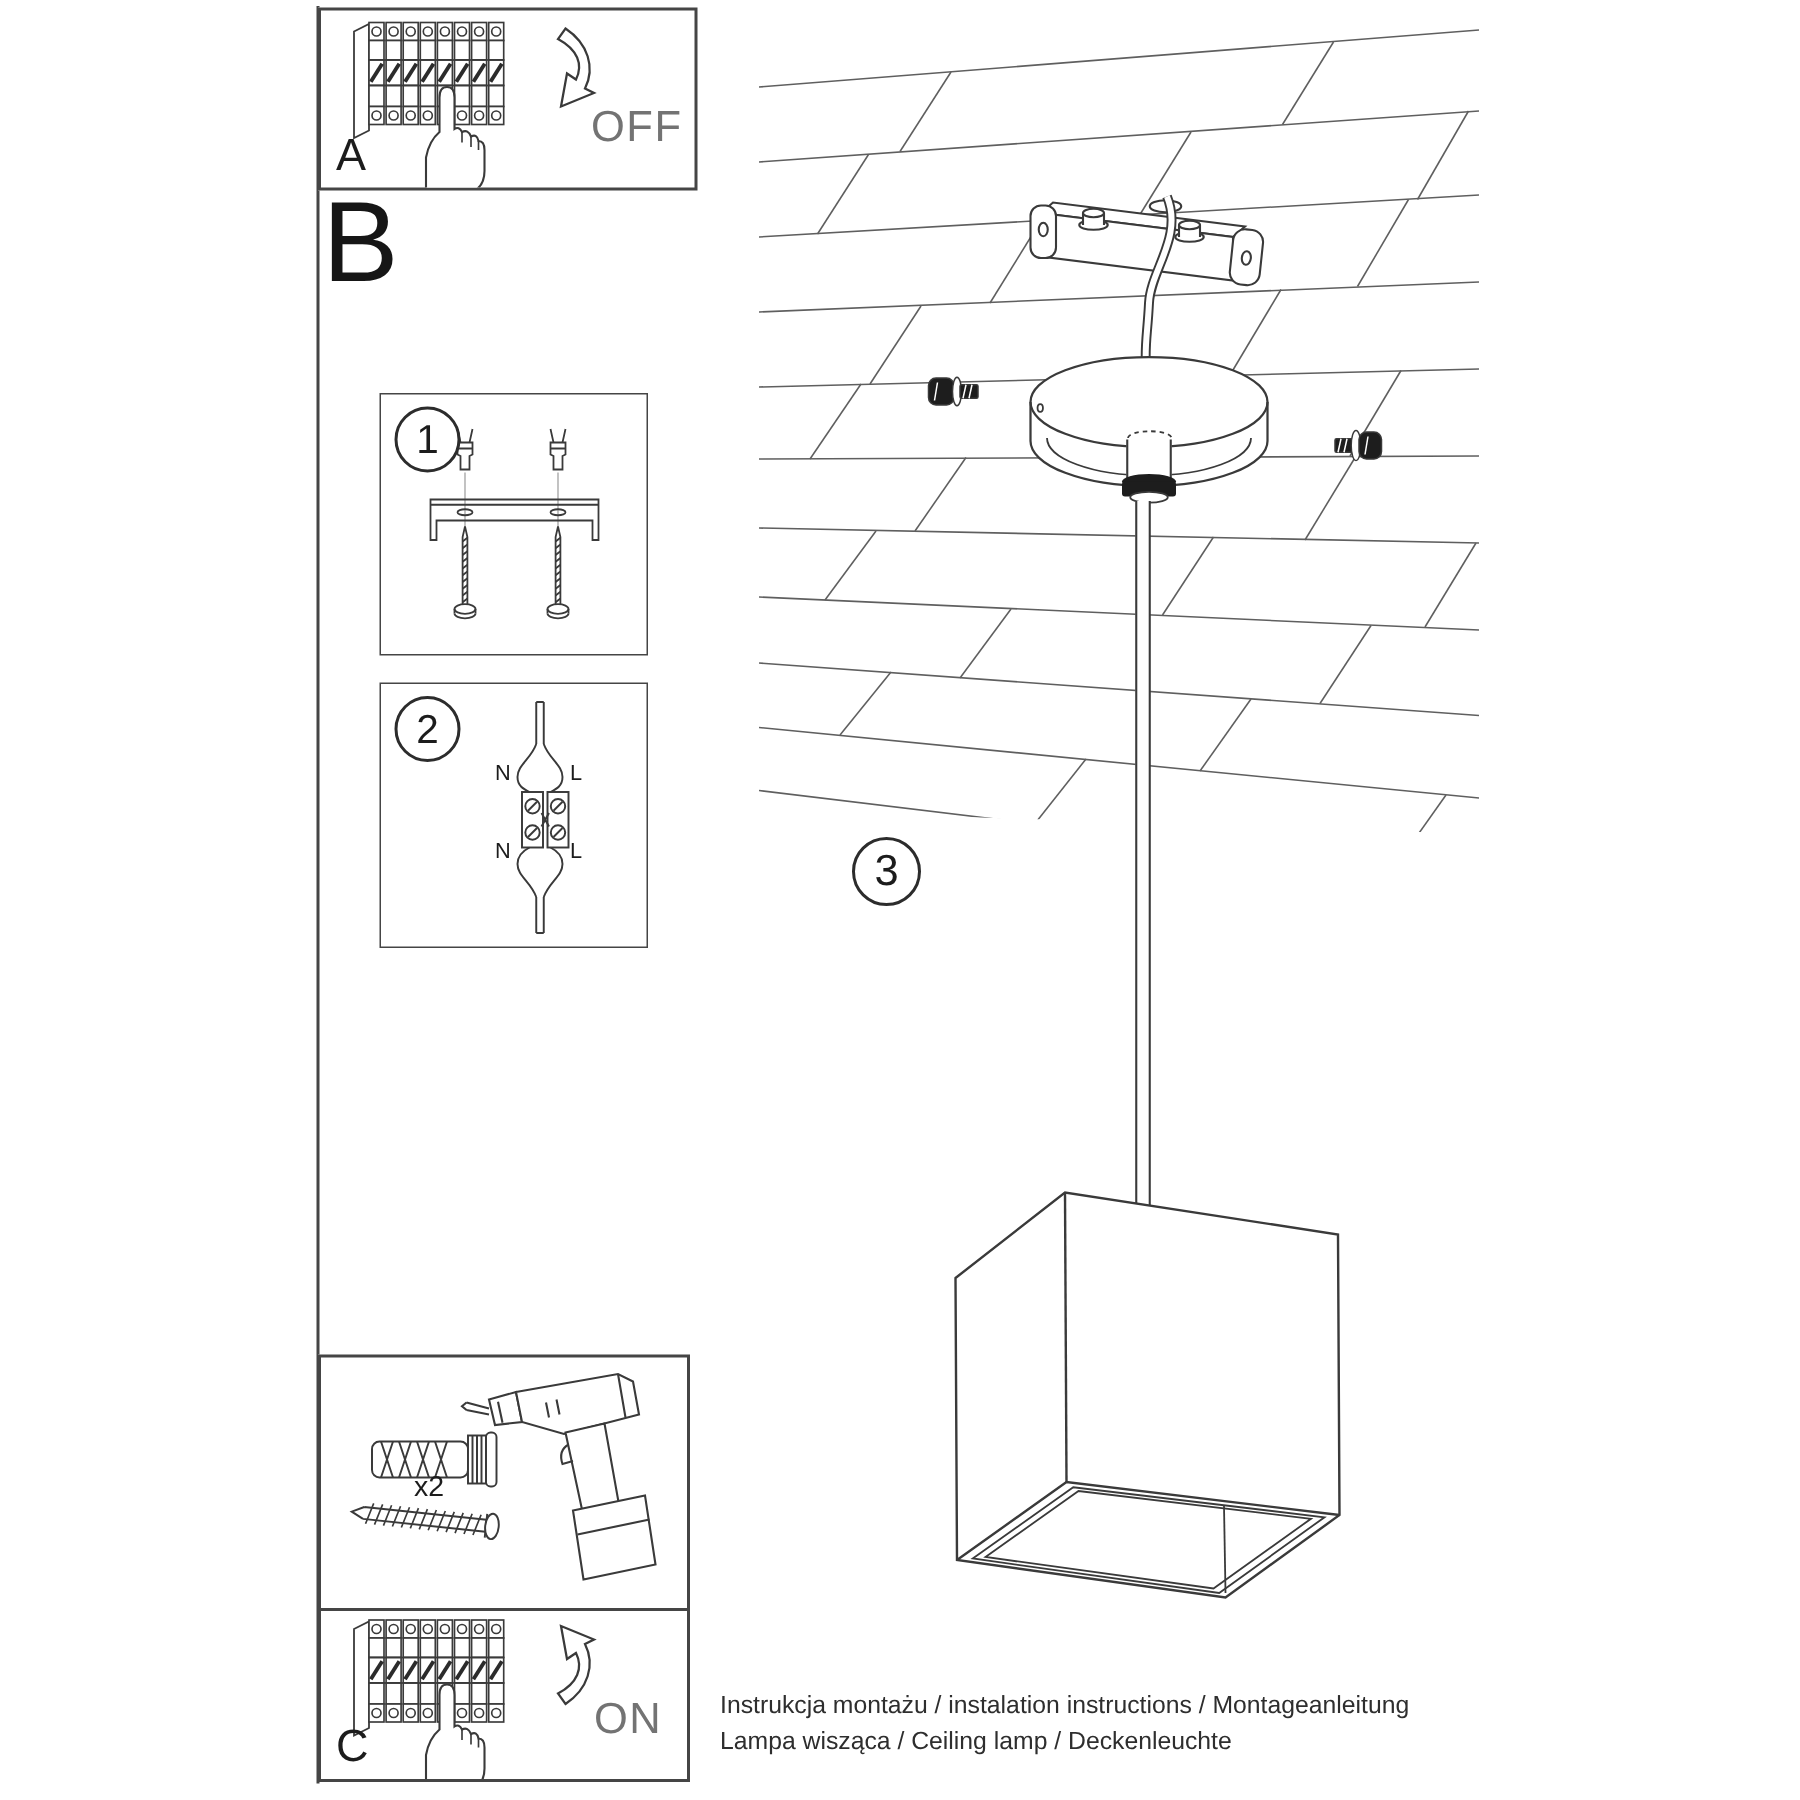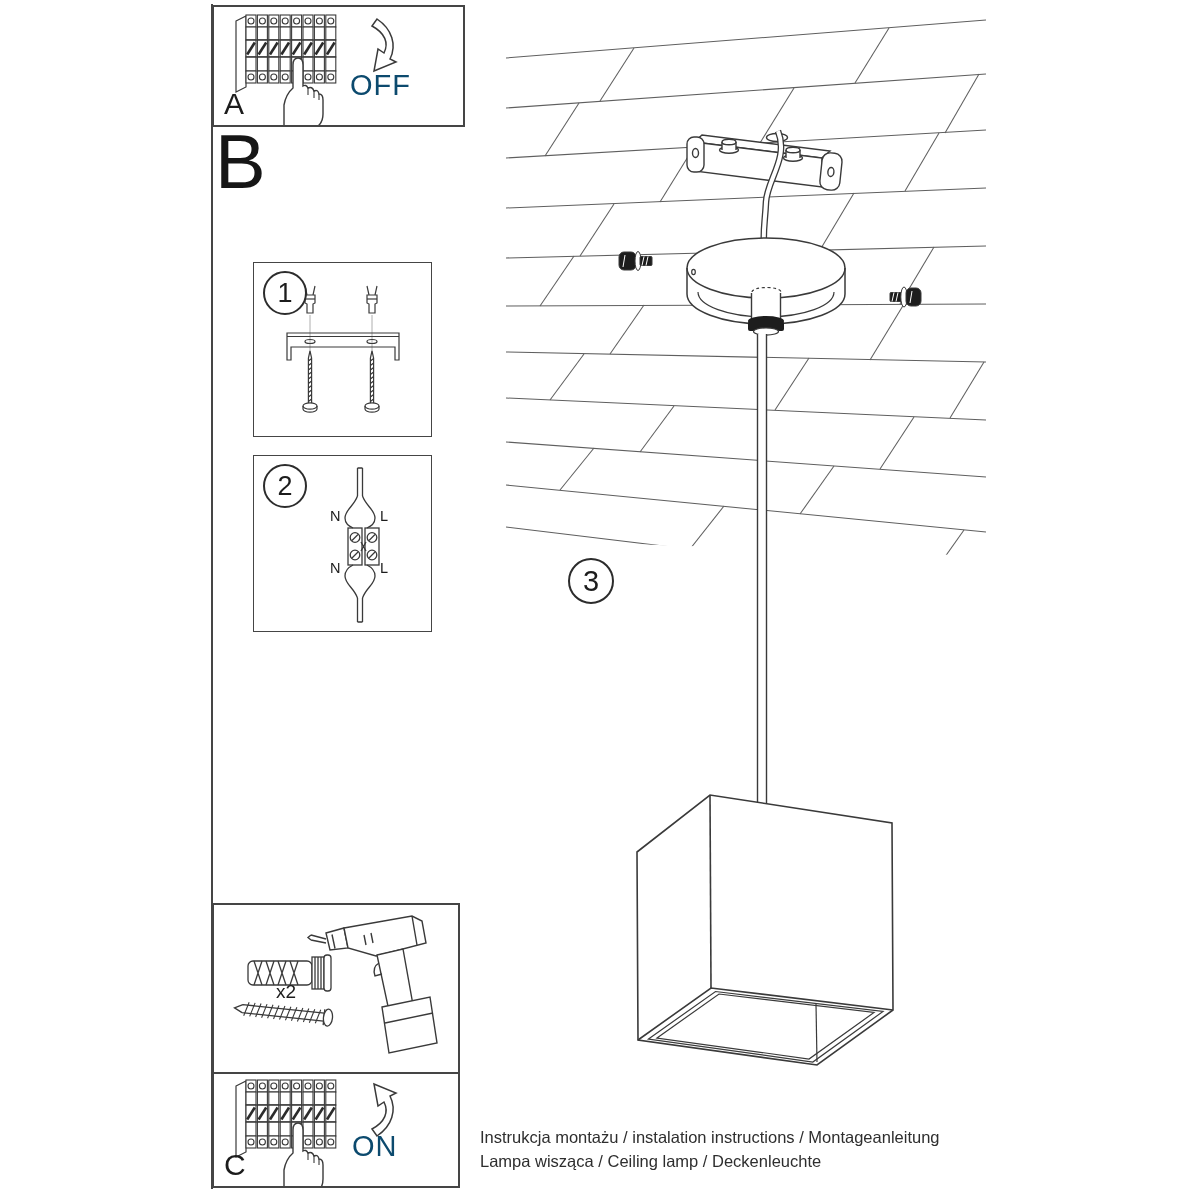--- a/index.html
+++ b/index.html
@@ -3,21 +3,21 @@
 <meta charset="utf-8">
 <style>
   html,body{margin:0;padding:0;background:#fff;}
   #page{position:relative;width:1200px;height:1200px;background:#ffffff;overflow:hidden;
         font-family:"Liberation Sans","DejaVu Sans",sans-serif;color:#1c1c1c;}
   .abs{position:absolute;}
   .box{position:absolute;border:2px solid #454545;background:#fff;box-sizing:border-box;}
   .thinbox{position:absolute;border:1.6px solid #454545;background:#fff;box-sizing:border-box;}
   .stepletter{font-size:30px;color:#1c1c1c;}
   .bigletter{font-size:76px;color:#161616;line-height:1;}
-  .switchword{font-size:29px;color:#0c4a6e;letter-spacing:1px;}
+  .switchword{font-size:29px;color:#737373;letter-spacing:1px;margin-left:44px;}
   .badge{position:absolute;border:2.4px solid #2c2c2c;border-radius:50%;
          display:flex;align-items:center;justify-content:center;background:#fff;}
   .badge.small{width:40px;height:40px;font-size:27px;}
   .badge.big{width:42px;height:42px;font-size:29px;}
   .nl{position:absolute;font-size:14.5px;color:#1c1c1c;}
   .qty{position:absolute;font-size:19px;color:#1c1c1c;}
   .footer-line{position:absolute;left:480px;font-size:16.5px;color:#2e2e2e;white-space:nowrap;}
   .leftrule{position:absolute;left:211px;top:4px;height:1185px;width:0;border-left:2px solid #454545;}
   svg{display:block;}
 </style>

